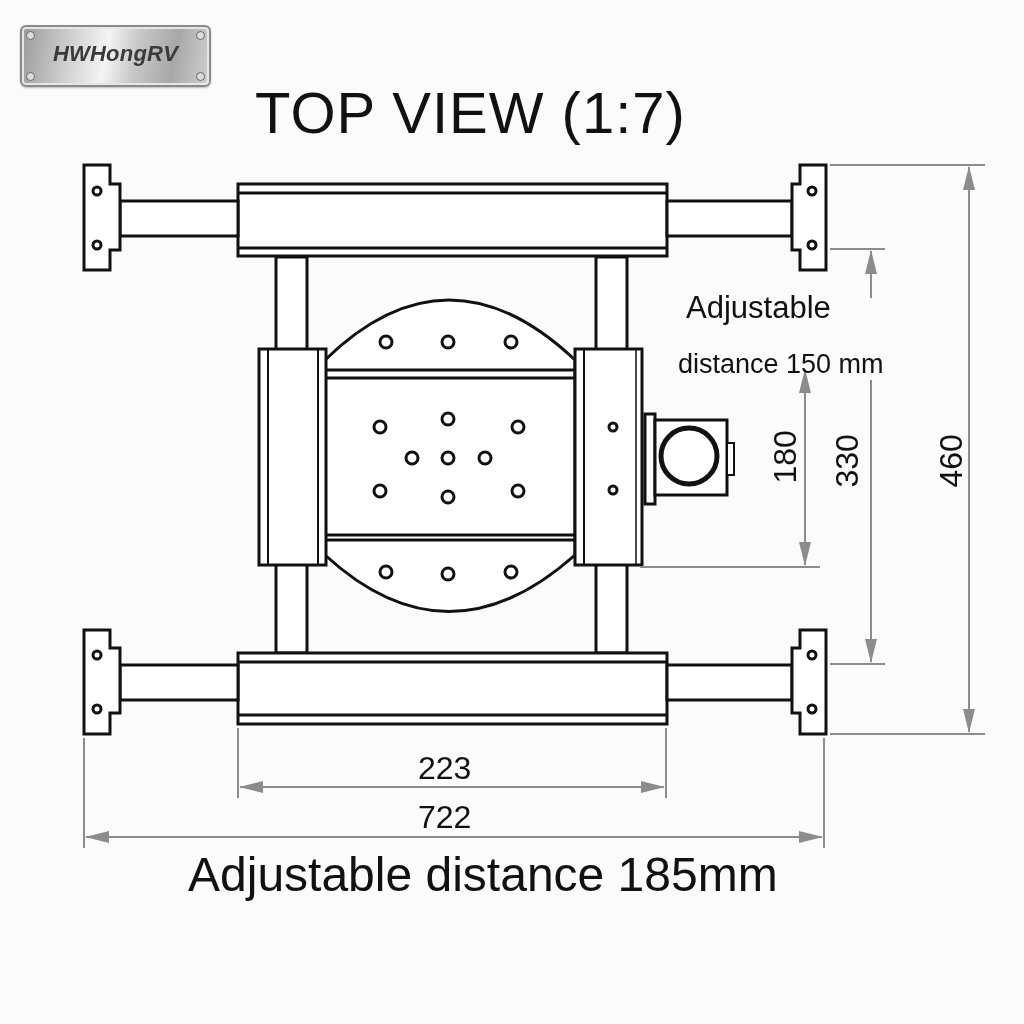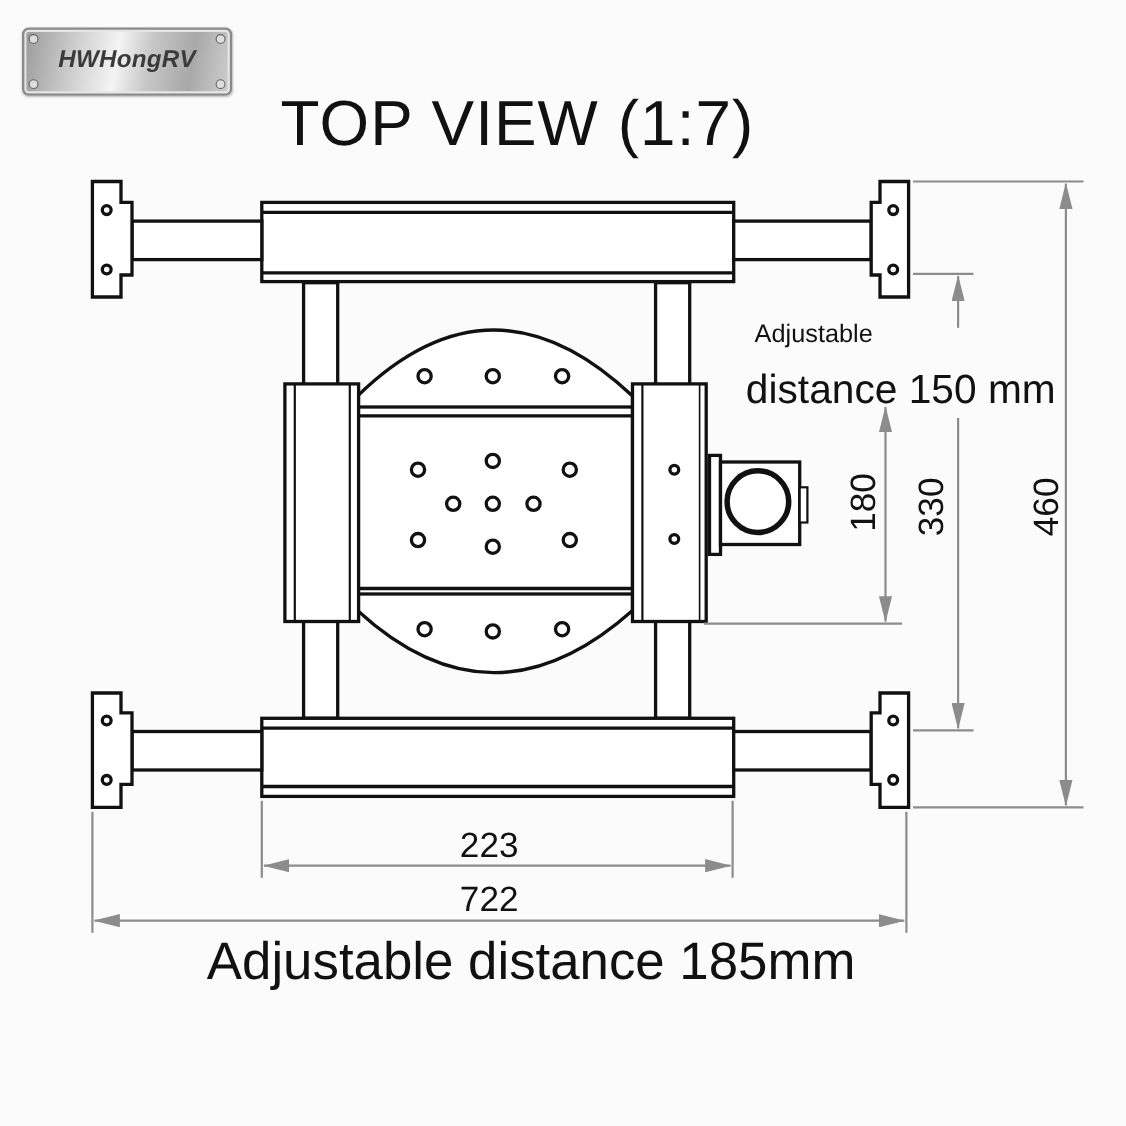--- a/index.html
+++ b/index.html
@@ -151,22 +151,22 @@
     <line x1="871" y1="380" x2="871" y2="662" marker-end="url(#arrBig)"></line>
 
     <line x1="805" y1="370" x2="805" y2="565" marker-start="url(#arrBig)" marker-end="url(#arrBig)"></line>
 
     <line x1="240" y1="787" x2="664" y2="787" marker-start="url(#arrBig)" marker-end="url(#arrBig)"></line>
 
     <line x1="86" y1="837" x2="822" y2="837" marker-start="url(#arrBig)" marker-end="url(#arrBig)"></line>
   </g>
 </svg>
 
-<div class="lbl" style="left:686px;top:290px;font-size:23px;">Adjustable</div>
-<div class="lbl" style="left:678px;top:333px;font-size:37px;">distance 150 mm</div>
+<div class="lbl" style="left:686px;top:290px;font-size:31px;">Adjustable</div>
+<div class="lbl" style="left:678px;top:349px;font-size:27px;">distance 150 mm</div>
 
 <div class="lbl dim vert" style="left:760px;top:440px;width:50px;text-align:center;">180</div>
 <div class="lbl dim vert" style="left:822px;top:444px;width:50px;text-align:center;">330</div>
 <div class="lbl dim vert" style="left:926px;top:444px;width:50px;text-align:center;">460</div>
 
 <div class="lbl dim" style="left:418px;top:750px;">223</div>
 <div class="lbl dim" style="left:418px;top:799px;">722</div>
 <div class="lbl" style="left:188px;top:847px;font-size:48px;">Adjustable distance 185mm</div>
 
 </body></html>

